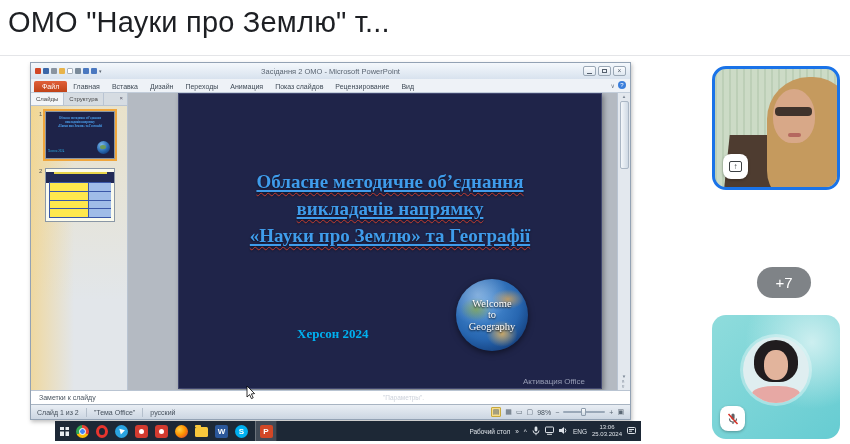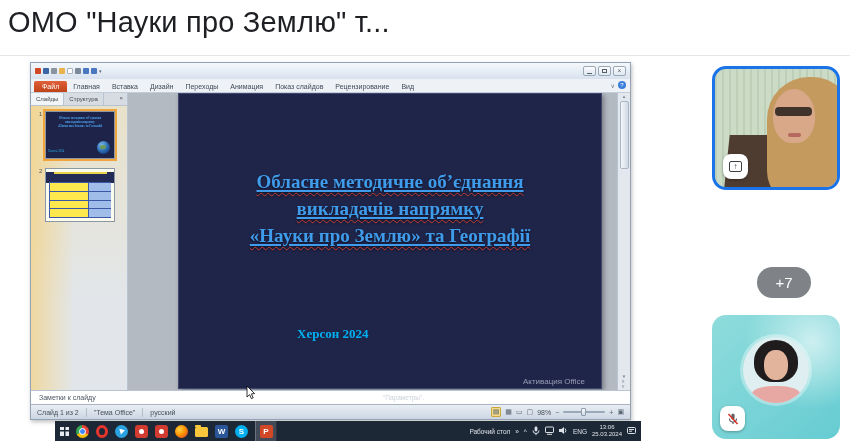--- a/index.html
+++ b/index.html
@@ -155,20 +155,21 @@
         <i class="q1"></i>
         <i class="q2"></i>
         <i class="q3"></i>
         <i class="q4"></i>
         <i class="q5"></i>
         <i class="q6"></i>
         <i class="q7"></i>
         <i class="q8"></i>
         <span class="qdrop">▾</span>
       </div>
+      <div class="win-title">Засідання 2 ОМО - Microsoft PowerPoint</div>
       <div class="win-controls">
         <span class="wc wc-min">
             <i></i>
           </span>
         <span class="wc wc-restore">
             <i></i>
           </span>
         <span class="wc">×</span>
       </div>
     </div>
@@ -230,20 +231,25 @@
       </div>
 
       <div class="editor">
         <div class="slide">
           <div class="slide-title">
             <span class="line u"><span class="sq">Обласне методичне об’єднання</span></span>
             <span class="line u"><span class="sq">викладачів напрямку</span></span>
             <span class="line u"><span class="sq">«Науки про Землю» та Географії</span></span>
           </div>
           <div class="kherson">Херсон 2024</div>
+          <div class="globe">
+            <span>Welcome</span>
+            <span>to</span>
+            <span>Geography</span>
+          </div>
           <div class="watermark">Активация Office</div>
         </div>
       </div>
 
       <div class="vscroll">
         <span>▲</span>
         <div class="vthumb"></div>
         <div class="vspacer"></div>
         <span>▼</span>
         <span class="rot90">«</span>

